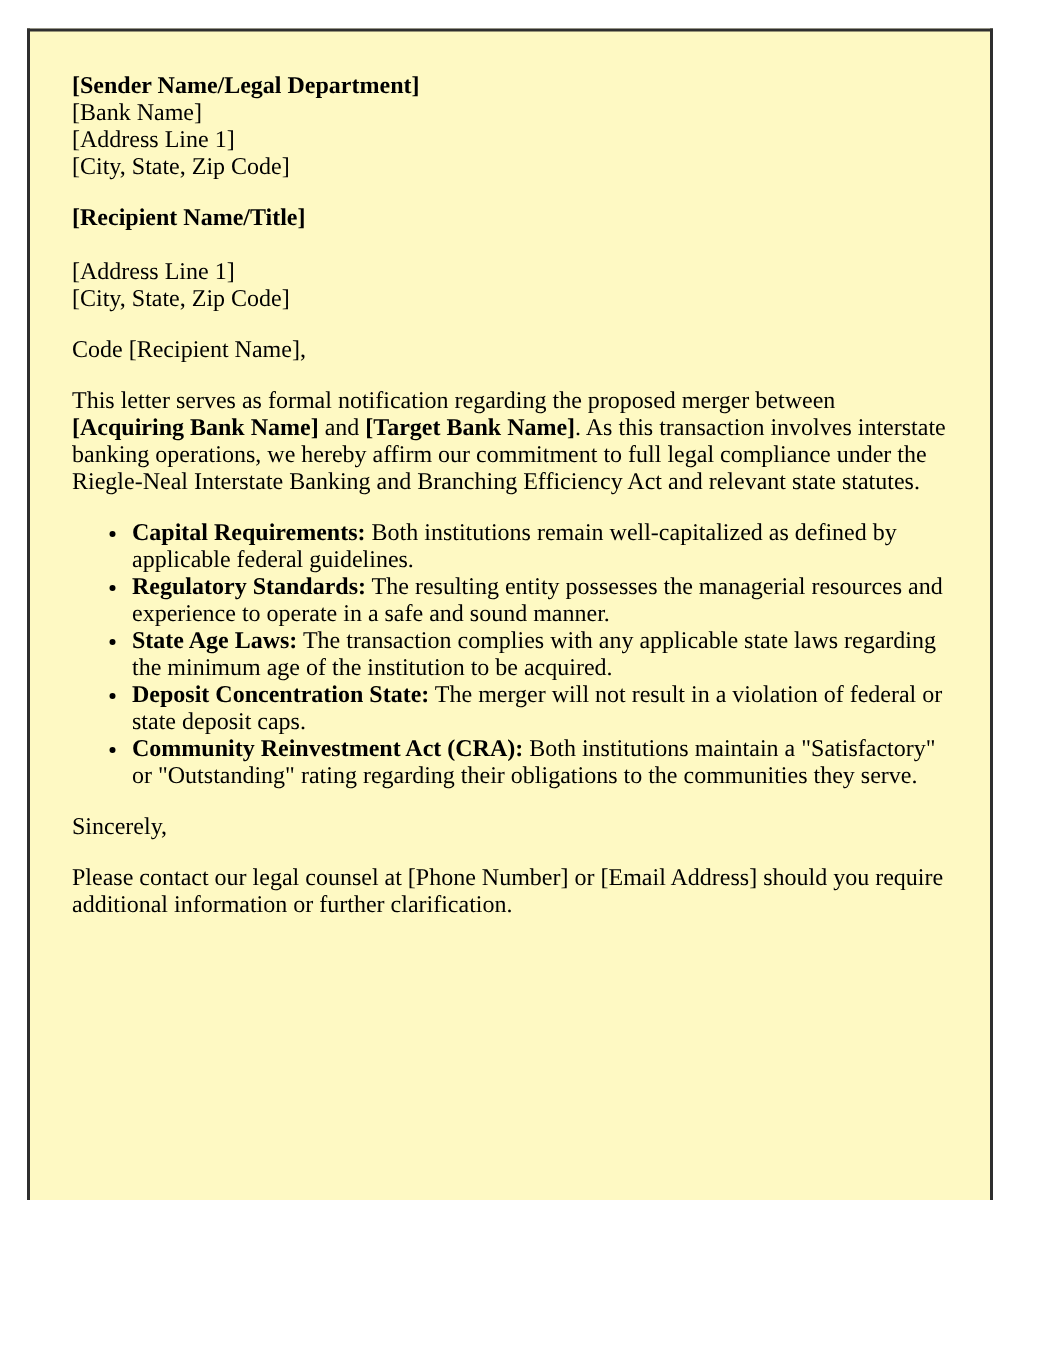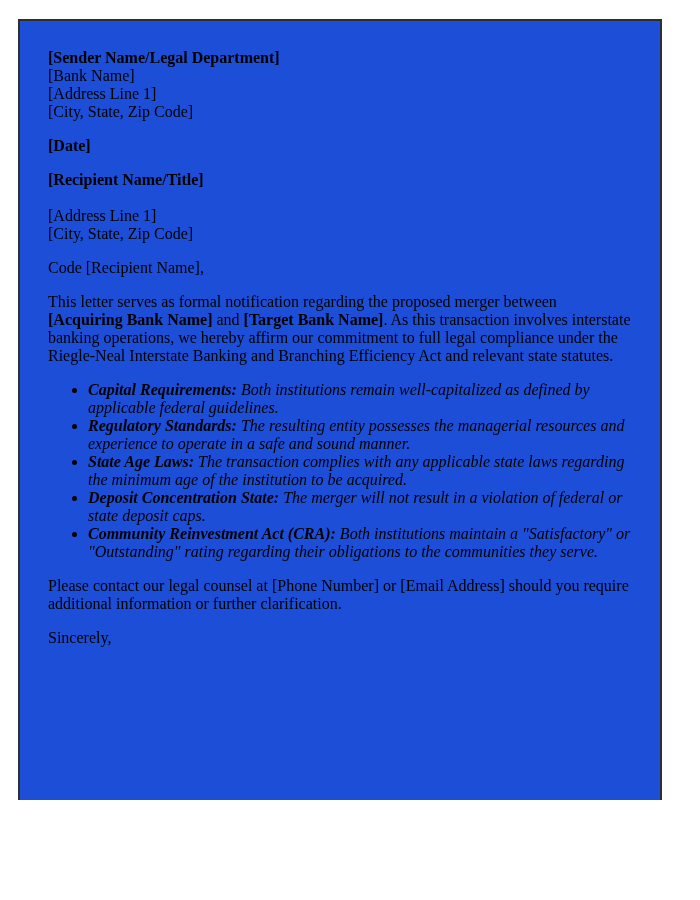--- a/index.html
+++ b/index.html
@@ -28,43 +28,41 @@
     padding: 12px 26px 0 28px;
     overflow: hidden;
     background: #ffffff;
   }
   .letter p {
     margin: 16px 0;
   }
   .letter ul {
     margin: 16px 0;
     padding-left: 40px;
-    font-style: italic;
   }
   .letter li {
     margin: 0;
     padding: 0;
   }
   .bold {
     font-weight: bold;
   }
 </style>
 </head>
 <body>
 
-<div class="letter" style="border-color: rgb(47, 47, 47); background: #1d4ed8; color: rgb(0, 0, 0);">
+<div class="letter" style="border-color: rgb(47, 47, 47); background: #fef9c3; color: rgb(0, 0, 0);">
 
   <p>
     <span class="bold">[Sender Name/Legal Department]</span><br>
     <span>[Bank Name]</span><br>
     <span>[Address Line 1]</span><br>
     <span>[City, State, Zip Code]</span>
   </p>
 
-  <p class="bold">[Date]</p>
 
   <p>
     <span class="bold">[Recipient Name/Title]</span><br>
     <br>
     <span>[Address Line 1]</span><br>
     <span>[City, State, Zip Code]</span>
   </p>
 
 
   <p>Code [Recipient Name],</p>
@@ -74,17 +72,17 @@
 
   <ul>
     <li><span class="bold">Capital Requirements:</span><span> Both institutions remain well-capitalized as defined by applicable federal guidelines.</span></li>
     <li><span class="bold">Regulatory Standards:</span><span> The resulting entity possesses the managerial resources and experience to operate in a safe and sound manner.</span></li>
     <li><span class="bold">State Age Laws:</span><span> The transaction complies with any applicable state laws regarding the minimum age of the institution to be acquired.</span></li>
     <li><span class="bold">Deposit Concentration State:</span><span> The merger will not result in a violation of federal or state deposit caps.</span></li>
     <li><span class="bold">Community Reinvestment Act (CRA):</span><span> Both institutions maintain a "Satisfactory" or "Outstanding" rating regarding their obligations to the communities they serve.</span></li>
   </ul>
 
 
+  <p>Sincerely,</p>
+
   <p>Please contact our legal counsel at [Phone Number] or [Email Address] should you require additional information or further clarification.</p>
-
-  <p>Sincerely,</p>
 
 </div>
 
 </body></html>

